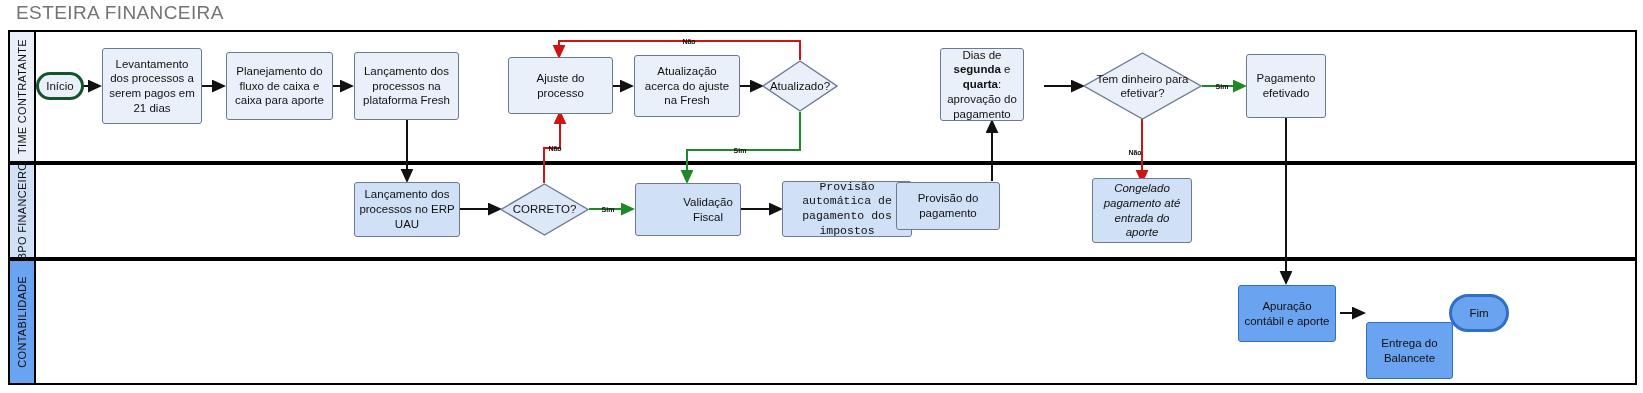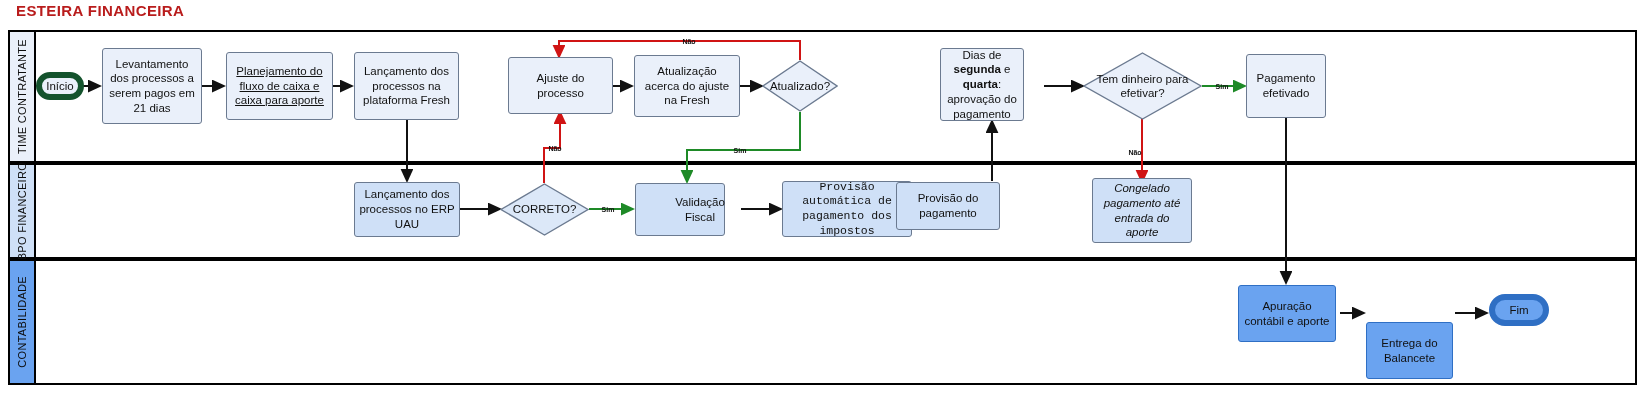--- a/index.html
+++ b/index.html
@@ -1,24 +1,23 @@
 <!DOCTYPE html>
 <html><head>
 <meta charset="utf-8">
 <style>
   html,body{margin:0;padding:0;background:#ffffff;}
   body{width:1643px;height:393px;font-family:"Liberation Sans",sans-serif;overflow:hidden;}
   #root{position:relative;width:1643px;height:393px;}
 
   #title{
     position:absolute;left:16px;top:2px;
-    font-size:15px;color:#b91c1c;letter-spacing:.4px;
+    font-size:19px;color:#737373;letter-spacing:.4px;
     font-family:"Liberation Sans",sans-serif;
     white-space:nowrap;
-    font-weight:bold;
   }
 
   
   #pool{position:absolute;left:8px;top:30px;width:1629px;height:355px;}
 
   .lane{position:absolute;left:0;box-sizing:border-box;border:2px solid #000;background:#ffffff;}
   .lane-hdr{
     position:absolute;left:0;top:0;width:26px;height:100%;
     box-sizing:border-box;border-right:2px solid #000;
     display:flex;align-items:center;justify-content:center;
@@ -32,21 +31,21 @@
   .node{
     position:absolute;box-sizing:border-box;
     display:flex;align-items:center;justify-content:center;
     text-align:center;color:#111;font-size:11.5px;line-height:1.28;
     padding:2px 4px;
   }
   .proc{border:1px solid #6b7a90;border-radius:3px;}
   .proc.light{background:#eaf0fa;}
   .proc.blue{background:#cfe0f7;}
   .proc.deep{background:#6aa3f0;border-color:#2f6fc4;}
-  .term{border:6px solid #14532d;border-radius:999px;background:#eaf0fa;}
+  .term{border:3px solid #14532d;border-radius:999px;background:#eaf0fa;}
   .term.deep{background:#6aa3f0;border-color:#2f6fc4;}
 
   
   .dec{position:absolute;}
   .dec .dshape{position:absolute;inset:0;}
   .dec .dlabel{
     position:absolute;inset:0;display:flex;align-items:center;justify-content:center;
     text-align:center;font-size:11.5px;line-height:1.25;color:#111;
   }
 
@@ -151,21 +150,21 @@
   <div class="elabel" style="left:1135px;top:152px;">Não</div>
 
   <div class="node term" style="left:36px;top:72px;width:48px;height:28px;">
     <span>Início</span>
   </div>
 
   <div class="node proc light" style="left:102px;top:48px;width:100px;height:76px;">
     <span>Levantamento dos processos a serem pagos em 21 dias</span>
   </div>
 
-  <div class="node proc light" style="left:226px;top:52px;width:107px;height:68px;text-decoration:underline;">
+  <div class="node proc light" style="left:226px;top:52px;width:107px;height:68px;">
     <span>Planejamento do fluxo de caixa e caixa para aporte</span>
   </div>
 
   <div class="node proc light" style="left:354px;top:52px;width:105px;height:68px;">
     <span>Lançamento dos processos na plataforma Fresh</span>
   </div>
 
   <div class="node proc light" style="left:508px;top:57px;width:105px;height:57px;">
     <span>Ajuste do processo</span>
   </div>
@@ -202,21 +201,21 @@
     <span>Lançamento dos processos no ERP UAU</span>
   </div>
 
   <div class="dec" style="left:500px;top:183px;width:89px;height:53px;">
     <svg class="dshape" viewBox="0 0 89 53" preserveAspectRatio="none">
       <polygon points="44.5,1 88,26.5 44.5,52 1,26.5" fill="#dce8f8" stroke="#6b7a90" stroke-width="1.4"></polygon>
     </svg>
     <div class="dlabel">CORRETO?</div>
   </div>
 
-  <div class="node proc blue" style="left:635px;top:183px;width:90px;height:53px;padding-left:44px;">
+  <div class="node proc blue" style="left:635px;top:183px;width:106px;height:53px;padding-left:44px;">
     <span>Validação Fiscal</span>
   </div>
 
   <div class="node proc blue" style="left:782px;top:181px;width:130px;height:56px;font-family:Liberation Mono, monospace;">
     <span>Provisão automática de pagamento dos impostos</span>
   </div>
 
   <div class="node proc blue" style="left:896px;top:182px;width:104px;height:48px;">
     <span>Provisão do pagamento</span>
   </div>
@@ -226,17 +225,17 @@
   </div>
 
   <div class="node proc deep" style="left:1238px;top:285px;width:98px;height:57px;">
     <span>Apuração contábil e aporte</span>
   </div>
 
   <div class="node proc deep" style="left:1366px;top:285px;width:87px;height:57px;margin-top:37px;">
     <span>Entrega do Balancete</span>
   </div>
 
-  <div class="node term deep" style="left:1489px;top:294px;width:60px;height:32px;">
+  <div class="node term deep" style="left:1449px;top:294px;width:60px;height:38px;">
     <span>Fim</span>
   </div>
 
 </div>
 
 </body></html>

